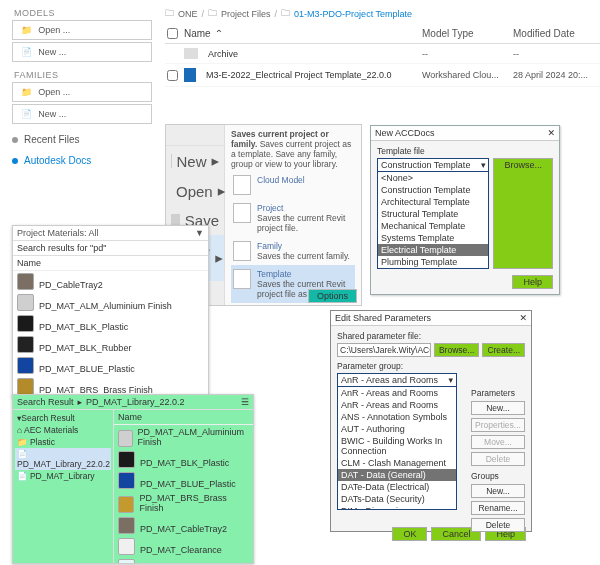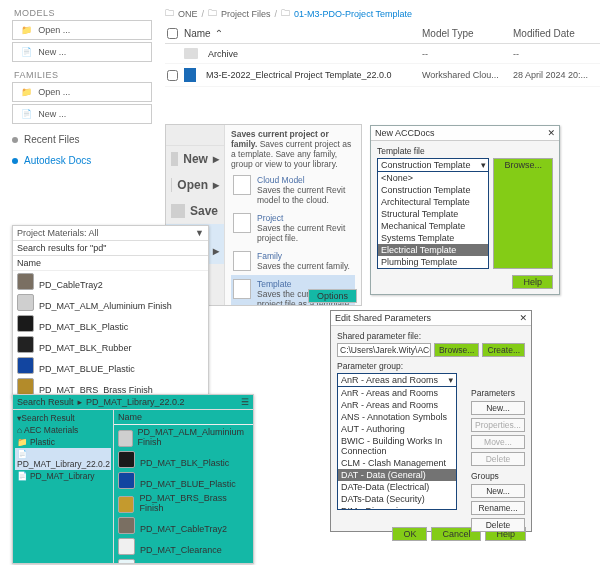--- a/index.html
+++ b/index.html
@@ -67,22 +67,22 @@
     left: 165px; top: 124px;
     width: 195px; height: 180px;
     display:flex;
     border:1px solid #ccc; background:#fafafa;
   }
   .savemenu .ribbon {
     width: 58px; background:#ededed; border-right:1px solid #ddd;
     display:flex; flex-direction:column;
   }
   .rib-item {
-    display:flex; align-items:flex-end; gap:5px; padding:6px 5px;
-    font-size:12px; color:#555;font-weight:bold;
+    display:flex; align-items:center; gap:5px; padding:6px 5px;
+    font-size:15px; color:#555;
   }
   .rib-item.selected { background:#d9e8f6;}
   .rib-ico { width:14px; height:14px; background:#cfcfcf;}
   .savemenu .flyout { flex:1; padding:4px 6px; overflow:hidden;}
   .fly-head { font-size:8.5px; color:#555; margin-bottom:2px;}
   .fly-head .bold { font-weight:600;}
   .fly-opt { display:flex; gap:6px; padding:4px 2px; font-size:8.5px; color:#555;}
   .fly-opt.selected { background:#cfe1f4;}
   .fly-ico { width:16px; height:18px; border:1px solid #bbb; background:#fff; flex-shrink:0;}
   .fly-opt .title { color:#4a6fa7;}
@@ -123,21 +123,21 @@
   }
   .pm-head { border-bottom:1px solid #ddd; padding:2px 4px; font-size:9px; color:#555; display:flex; justify-content:space-between;}
   .pm-search { border-bottom:1px solid #ddd; padding:2px 4px; font-size:9px; color:#333;}
   .pm-col { padding:2px 4px; border-bottom:1px solid #eee; font-size:9px; color:#333;}
   .mat-row { display:flex; align-items:flex-end; gap:5px; padding:2px 4px; font-size:9px;}
   .swatch { width:15px; height:15px; border:1px solid #aaa; border-radius:2px;}
 
   
   .lib {
     position:absolute; left:12px; top:394px; width:240px; height:168px;
-    border:1px solid #ccc; background:#14b8a6;
+    border:1px solid #ccc; background:#86efac;
     box-shadow:0 1px 3px rgba(0,0,0,.25);
     display:flex; flex-direction:column;
   }
   .lib-head { display:flex; gap:4px; padding:2px 4px; border-bottom:1px solid #ddd; font-size:9px; align-items:center; justify-content:space-between;}
   .lib-body { display:flex; flex:1; overflow:hidden;}
   .tree {
     width:96px; border-right:1px solid #ddd; font-size:8.5px; color:#333;
     padding:2px 2px;
   }
   .tree-item { padding:1px 2px;}
@@ -259,21 +259,20 @@
   </div>
   <div class="flyout">
     <div class="fly-head">
       <span class="bold">Saves current project or family.</span><span> Saves current project as a template. Save any family, group or view to your library.</span>
     </div>
     <div id="flyout-host">
         <div class="fly-opt">
           <div class="fly-ico"></div>
           <div>
             <div class="title">Cloud Model</div>
-            <div>Saves the current Revit model to the cloud.</div>
           </div>
         </div>
         <div class="fly-opt">
           <div class="fly-ico"></div>
           <div>
             <div class="title">Project</div>
             <div>Saves the current Revit project file.</div>
           </div>
         </div>
         <div class="fly-opt">

